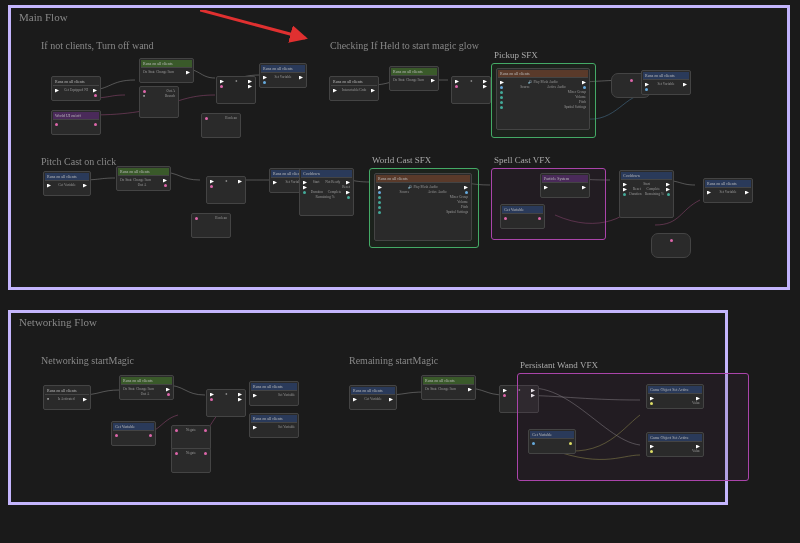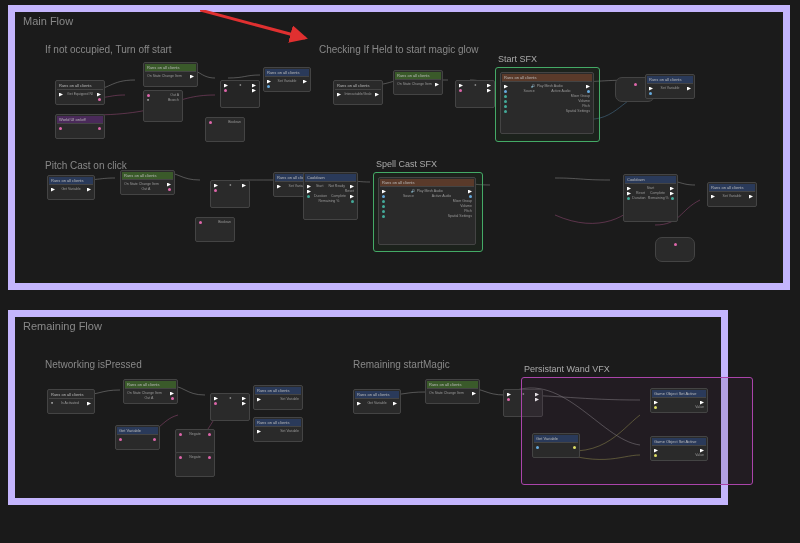--- a/index.html
+++ b/index.html
@@ -7,22 +7,23 @@
     width: 800px;
     height: 543px;
     background: #1a1a1a;
     font-family: Arial, sans-serif;
     color: #999;
     overflow: hidden;
     position: relative;
   }
   .section {
     position: absolute;
-    border: 7px solid #c4b5fd;
+    border: 3px solid #c4b5fd;
     background: rgba(30,30,30,0.3);
+    font-family: Liberation Serif, serif;
   }
   .section-title {
     color: #888;
     font-size: 11px;
     position: absolute;
     top: 3px;
     left: 8px;
   }
   .group {
     position: absolute;
@@ -160,22 +161,22 @@
   <path class="exec" d="M 465 388 C 485 388 485 395 505 395"></path>
   <path class="exec" d="M 505 395 C 560 395 580 400 640 400"></path>
   <path class="yellow" d="M 540 445 C 600 465 620 430 640 415"></path>
   <path class="exec" d="M 505 395 C 560 365 600 440 640 445"></path>
   <path class="yellow" d="M 540 445 C 600 470 620 455 640 455"></path>
 </svg>
 
 <div class="section" style="left:8px; top:5px; width:782px; height:285px;">
   <div class="section-title">Main Flow</div>
 
-  <div class="subtitle" style="left:30px; top:32px;">If not occupied, Turn off start</div>
-  <div class="subtitle" style="left:304px; top:32px;">Checking If Held to start magic glow</div>
+  <div class="subtitle" style="left:30px; top:32px;">If not clients, Turn off wand</div>
+  <div class="subtitle" style="left:319px; top:32px;">Checking If Held to start magic glow</div>
   <div class="subtitle" style="left:30px; top:148px;">Pitch Cast on click</div>
 
   <div class="node" style="left:40px; top:68px; width:50px;">
     <div class="node-header">Runs on all clients</div>
     <div class="node-body">
       <div class="node-row">
           <span class="port exec"></span>
           <span>Get Equipped NI</span>
           <span class="port exec"></span>
         </div>
@@ -280,21 +281,21 @@
         </div>
       <div class="node-row">
           <span class="port pink"></span>
           <span></span>
           <span class="port exec"></span>
         </div>
     </div>
   </div>
 
   <div class="group green" style="left:480px; top:55px; width:105px; height:75px;">
-    <div class="group-title">Start SFX</div>
+    <div class="group-title">Pickup SFX</div>
     <div class="node" style="left:4px; top:4px; width:94px; height:62px;">
       <div class="node-header orange">Runs on all clients</div>
       <div class="node-body">
         <div class="node-row">
             <span class="port exec"></span>
             <span>🔊 <span>Play Mesh Audio</span></span>
             <span class="port exec"></span>
           </div>
         <div class="node-row">
             <span class="port cyan"></span>
@@ -416,21 +417,21 @@
         </div>
       <div class="node-row">
           <span></span>
           <span>Remaining %</span>
           <span class="port"></span>
         </div>
     </div>
   </div>
 
   <div class="group green" style="left:358px; top:160px; width:110px; height:80px;">
-    <div class="group-title">Spell Cast SFX</div>
+    <div class="group-title">World Cast SFX</div>
     <div class="node" style="left:4px; top:4px; width:98px; height:68px;">
       <div class="node-header orange">Runs on all clients</div>
       <div class="node-body">
         <div class="node-row">
             <span class="port exec"></span>
             <span>🔊 <span>Play Mesh Audio</span></span>
             <span class="port exec"></span>
           </div>
         <div class="node-row">
             <span class="port cyan"></span>
@@ -451,20 +452,41 @@
             <span>Pitch</span>
           </div>
         <div class="node-row">
             <span class="port"></span>
             <span>Spatial Settings</span>
           </div>
       </div>
     </div>
   </div>
 
+  <div class="group magenta" style="left:480px; top:160px; width:115px; height:72px;">
+    <div class="group-title">Spell Cast VFX</div>
+    <div class="node" style="left:48px; top:4px; width:50px;">
+      <div class="node-header purple">Particle System</div>
+      <div class="node-body">
+          <div class="node-row">
+            <span class="port exec"></span>
+            <span class="port exec"></span>
+          </div>
+        </div>
+    </div>
+    <div class="node" style="left:8px; top:35px; width:45px;">
+      <div class="node-header blue">Get Variable</div>
+      <div class="node-body">
+          <div class="node-row">
+            <span class="port pink"></span>
+            <span class="port pink"></span>
+          </div>
+        </div>
+    </div>
+  </div>
 
   <div class="node" style="left:608px; top:162px; width:55px; height:48px;">
     <div class="node-header blue">Cooldown</div>
     <div class="node-body">
       <div class="node-row">
           <span class="port exec"></span>
           <span>Start</span>
           <span class="port exec"></span>
         </div>
       <div class="node-row">
@@ -492,23 +514,23 @@
       </div>
   </div>
   <div class="node" style="left:640px; top:225px; width:18px; height:14px; border-radius:7px;">
     <div class="node-body">
         <span class="port pink" style="margin:3px auto; display:block;"></span>
       </div>
   </div>
 </div>
 
 <div class="section" style="left:8px; top:310px; width:720px; height:195px;">
-  <div class="section-title">Remaining Flow</div>
-
-  <div class="subtitle" style="left:30px; top:42px;">Networking isPressed</div>
+  <div class="section-title">Networking Flow</div>
+
+  <div class="subtitle" style="left:30px; top:42px;">Networking startMagic</div>
   <div class="subtitle" style="left:338px; top:42px;">Remaining startMagic</div>
 
   <div class="node" style="left:32px; top:72px; width:48px;">
     <div class="node-header">Runs on all clients</div>
     <div class="node-body">
         <div class="node-row">
           <span>■</span>
           <span>Is Activated</span>
           <span class="port exec"></span>
         </div>

